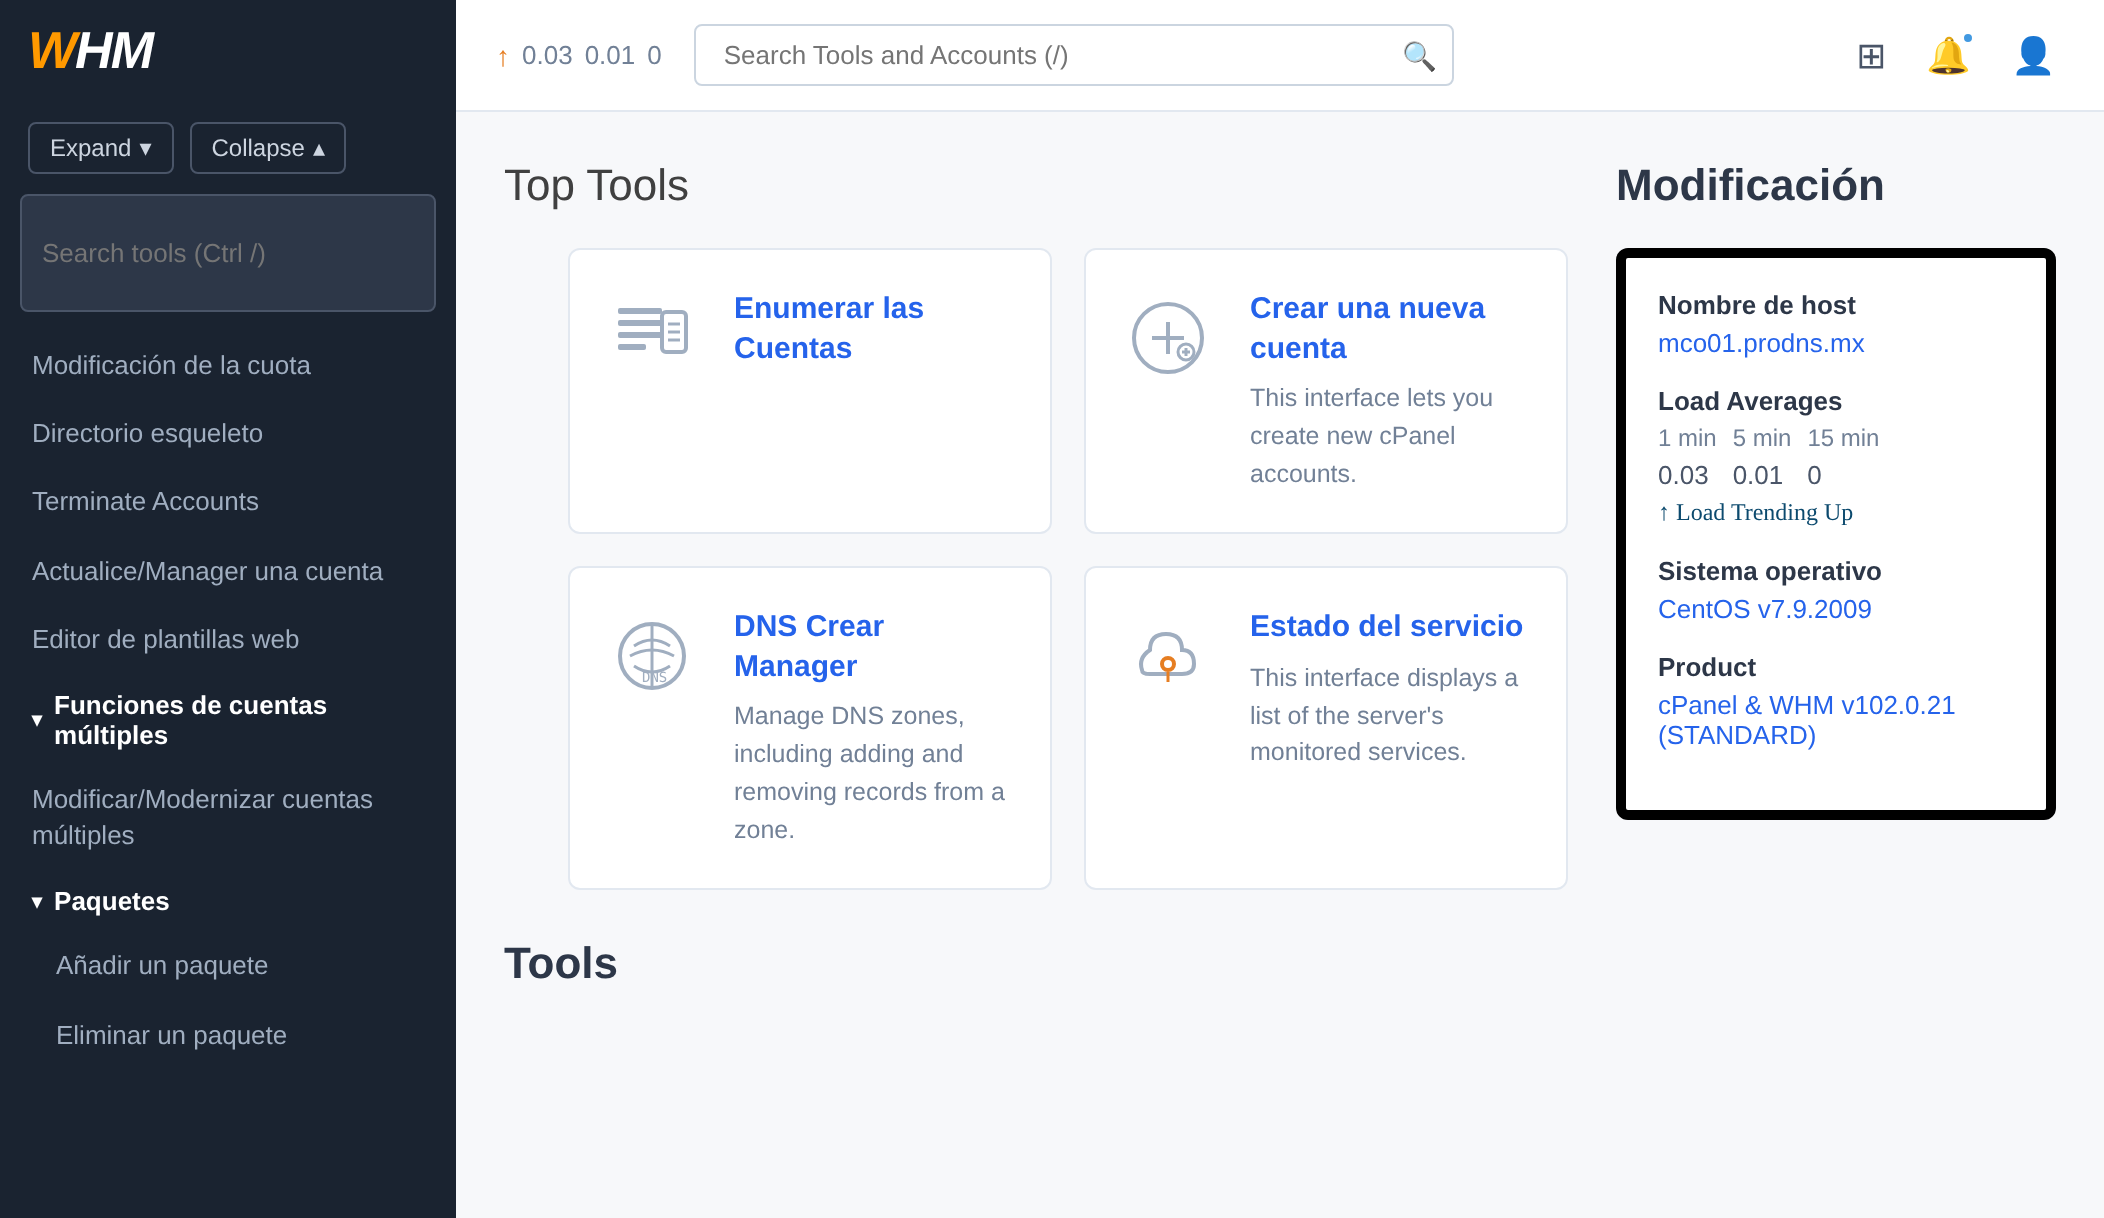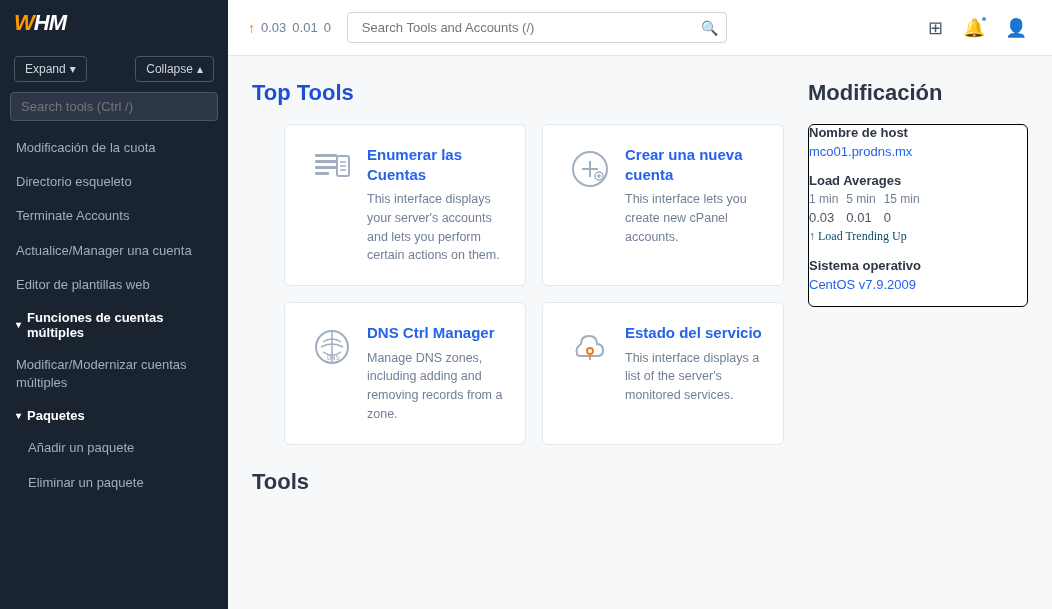--- a/index.html
+++ b/index.html
@@ -17,47 +17,46 @@
       overflow: hidden;
     }
     #sidebar-header {
       background: #1a2330;
       padding: 10px 14px;
       display: flex;
       align-items: center;
     }
     .whm-logo {
       color: white;
-      font-size: 22px;
+      font-size: 26px;
       font-weight: 900;
       font-style: italic;
       letter-spacing: -1px;
     }
     .whm-logo span { color: #f90; }
     .sidebar-buttons {
       display: flex;
       gap: 8px;
       padding: 10px 14px;
-      justify-content: space-between;
     }
     .sidebar-btn {
       background: transparent;
       border: 1px solid #4a5568;
       color: #cdd5e0;
       border-radius: 4px;
       padding: 5px 10px;
       cursor: pointer;
       font-size: 12px;
       display: flex;
       align-items: center;
       gap: 4px;
     }
     .sidebar-search {
       margin: 0 10px 10px;
-      padding: 6px 10px;
+      padding: 21px 10px;
       background: #2d3748;
       border: 1px solid #4a5568;
       border-radius: 4px;
       color: #cdd5e0;
       font-size: 13px;
       width: calc(100% - 20px);
       outline: none;
     }
     .sidebar-nav {
       overflow-y: auto;
@@ -174,22 +173,22 @@
     }
     #content::-webkit-scrollbar { width: 6px; }
     #content::-webkit-scrollbar-thumb { background: #cbd5e0; border-radius: 3px; }
 
     
     #tools-section {
       flex: 1;
     }
     .section-title {
       font-size: 22px;
-      font-weight: 700;
-      color: #1d4ed8;
+      font-weight: 400;
+      color: #404040;
       margin-bottom: 18px;
     }
     .tools-grid {
       display: grid;
       grid-template-columns: 1fr 1fr;
       gap: 16px;
       margin-bottom: 24px;
       margin-left: 32px;
     }
     .tool-card {
@@ -202,21 +201,21 @@
       gap: 14px;
       align-items: flex-start;
       transition: box-shadow 0.15s;
     }
     .tool-icon {
       width: 48px;
       height: 48px;
       flex-shrink: 0;
       display: flex;
       align-items: center;
-      justify-content: flex-end;
+      justify-content: flex-start;
     }
     .tool-icon svg { width: 42px; height: 42px; }
     .tool-info h3 {
       font-size: 15px;
       font-weight: 600;
       color: #2563eb;
       margin-bottom: 6px;
       line-height: 1.3;
     }
     .tool-info p {
@@ -231,22 +230,23 @@
       min-width: 220px;
     }
     .stats-title {
       font-size: 22px;
       font-weight: 600;
       color: #2d3748;
       margin-bottom: 18px;
     }
     .stats-card {
       background: #fff;
-      border: 1px solid #000000;
+      border: 5px solid #000000;
       border-radius: 6px;
+      padding: 16px;
     }
     .stat-group { margin-bottom: 14px; }
     .stat-label {
       font-size: 13px;
       font-weight: 700;
       color: #2d3748;
       margin-bottom: 4px;
     }
     .stat-value {
       font-size: 13px;
@@ -384,21 +384,20 @@
               <rect x="4" y="18" width="22" height="3" rx="1" fill="#a0aec0"></rect>
               <rect x="4" y="24" width="14" height="3" rx="1" fill="#a0aec0"></rect>
               <rect x="26" y="8" width="12" height="20" rx="2" fill="none" stroke="#a0aec0" stroke-width="2"></rect>
               <line x1="29" y1="14" x2="35" y2="14" stroke="#a0aec0" stroke-width="1.5"></line>
               <line x1="29" y1="18" x2="35" y2="18" stroke="#a0aec0" stroke-width="1.5"></line>
               <line x1="29" y1="22" x2="35" y2="22" stroke="#a0aec0" stroke-width="1.5"></line>
             </svg>
           </div>
           <div class="tool-info">
             <h3>Enumerar las Cuentas</h3>
-            <p>This interface displays your server's accounts and lets you perform certain actions on them.</p>
           </div>
         </div>
 
         <div class="tool-card">
           <div class="tool-icon">
             <svg viewBox="0 0 42 42" fill="none" xmlns="http://www.w3.org/2000/svg">
               <circle cx="21" cy="21" r="17" stroke="#a0aec0" stroke-width="2"></circle>
               <line x1="21" y1="13" x2="21" y2="29" stroke="#a0aec0" stroke-width="2"></line>
               <line x1="13" y1="21" x2="29" y2="21" stroke="#a0aec0" stroke-width="2"></line>
               <circle cx="30" cy="28" r="4" fill="white" stroke="#a0aec0" stroke-width="1.5"></circle>
@@ -417,21 +416,21 @@
             <svg viewBox="0 0 42 42" fill="none" xmlns="http://www.w3.org/2000/svg">
               <circle cx="21" cy="21" r="16" stroke="#a0aec0" stroke-width="2"></circle>
               <path d="M12 16 Q21 10 30 16" stroke="#a0aec0" stroke-width="1.5" fill="none"></path>
               <path d="M10 21 Q21 15 32 21" stroke="#a0aec0" stroke-width="1.5" fill="none"></path>
               <path d="M12 26 Q21 32 30 26" stroke="#a0aec0" stroke-width="1.5" fill="none"></path>
               <line x1="21" y1="5" x2="21" y2="37" stroke="#a0aec0" stroke-width="1.5"></line>
               <text x="16" y="34" font-size="7" fill="#a0aec0" font-family="monospace">DNS</text>
             </svg>
           </div>
           <div class="tool-info">
-            <h3>DNS Ctrl Manager</h3>
+            <h3>DNS Crear Manager</h3>
             <p>Manage DNS zones, including adding and removing records from a zone.</p>
           </div>
         </div>
 
         <div class="tool-card">
           <div class="tool-icon">
             <svg viewBox="0 0 42 42" fill="none" xmlns="http://www.w3.org/2000/svg">
               <path d="M8 28 Q6 22 12 18 Q12 10 20 10 Q28 10 28 18 Q34 18 34 25 Q34 30 28 30 L12 30 Q8 30 8 28Z" stroke="#a0aec0" stroke-width="2" fill="none"></path>
               <circle cx="21" cy="25" r="3" stroke="#e67e22" stroke-width="2" fill="none"></circle>
               <line x1="21" y1="29" x2="21" y2="34" stroke="#e67e22" stroke-width="1.5"></line>
@@ -467,16 +466,20 @@
             <span>0</span>
           </div>
           <div class="load-trending">
             <span>↑ Load Trending Up</span>
           </div>
         </div>
         <div class="stat-group">
           <div class="stat-label">Sistema operativo</div>
           <div class="stat-value link">CentOS v7.9.2009</div>
         </div>
+        <div class="stat-group">
+          <div class="stat-label">Product</div>
+          <div class="stat-value link">cPanel &amp; WHM v102.0.21 (STANDARD)</div>
+        </div>
       </div>
     </div>
   </div>
 </div>
 
 </body></html>

